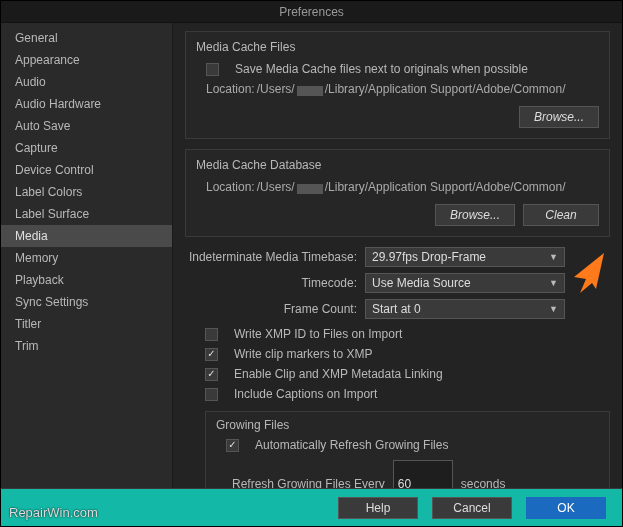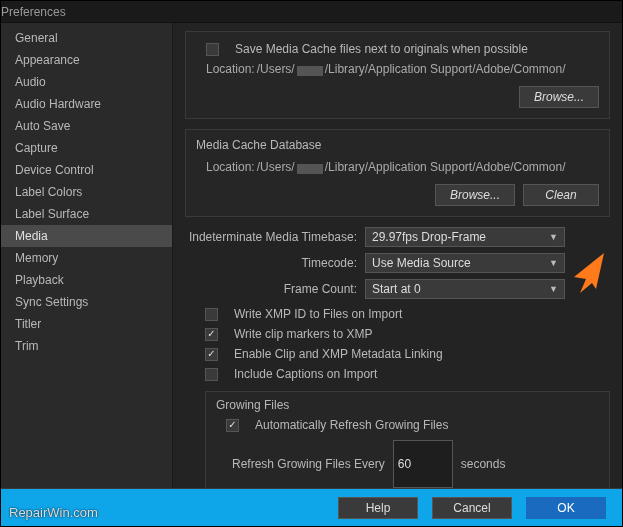--- a/index.html
+++ b/index.html
@@ -10,20 +10,21 @@
     font-family: Arial, Helvetica, sans-serif;
     font-size: 12px;
     color: #b8b8b8;
     overflow: hidden;
     position: relative;
     border: 1px solid #000;
   }
   .titlebar {
     height: 22px;
     background: #1a1a1a;
+    text-align: center;
     line-height: 22px;
     color: #999;
     font-size: 12px;
     border-bottom: 1px solid #111;
   }
   .content {
     display: flex;
     height: 466px;
   }
   .sidebar {
@@ -164,21 +165,21 @@
     font-size:12px;
   }
   .num-input {
     background:#1e1e1e; border:1px solid #555; color:#ddd;
     width:60px; padding:16px 4px; font-size:12px;
   }
   .footer {
     position: absolute;
     bottom: 0; left: 0; right: 0;
     height: 38px;
-    background: #0ea5e9;
+    background: #14b8a6;
     border-top: 1px solid #3a3a3a;
     display: flex;
     justify-content: flex-end;
     align-items: center;
     gap: 14px;
     padding: 0 16px;
   }
   .footer .btn { min-width: 80px; }
   .btn.primary {
     background: #1a6bbf;
@@ -221,20 +222,21 @@
     <div class="sidebar-item"><span>Memory</span></div>
     <div class="sidebar-item"><span>Playback</span></div>
     <div class="sidebar-item"><span>Sync Settings</span></div>
     <div class="sidebar-item"><span>Titler</span></div>
     <div class="sidebar-item"><span>Trim</span></div>
   </div>
 
   <div class="main">
 
     <div class="section">
+      <div class="section-title">Media Cache Files</div>
       <div class="check-row">
         <span class="checkbox"></span>
         <span>Save Media Cache files next to originals when possible</span>
       </div>
       <div class="loc-row">
         <span>Location:</span>
         <span>/Users/</span>
           <span class="redact"></span>
           <span>/Library/Application Support/Adobe/Common/</span>
       </div>

